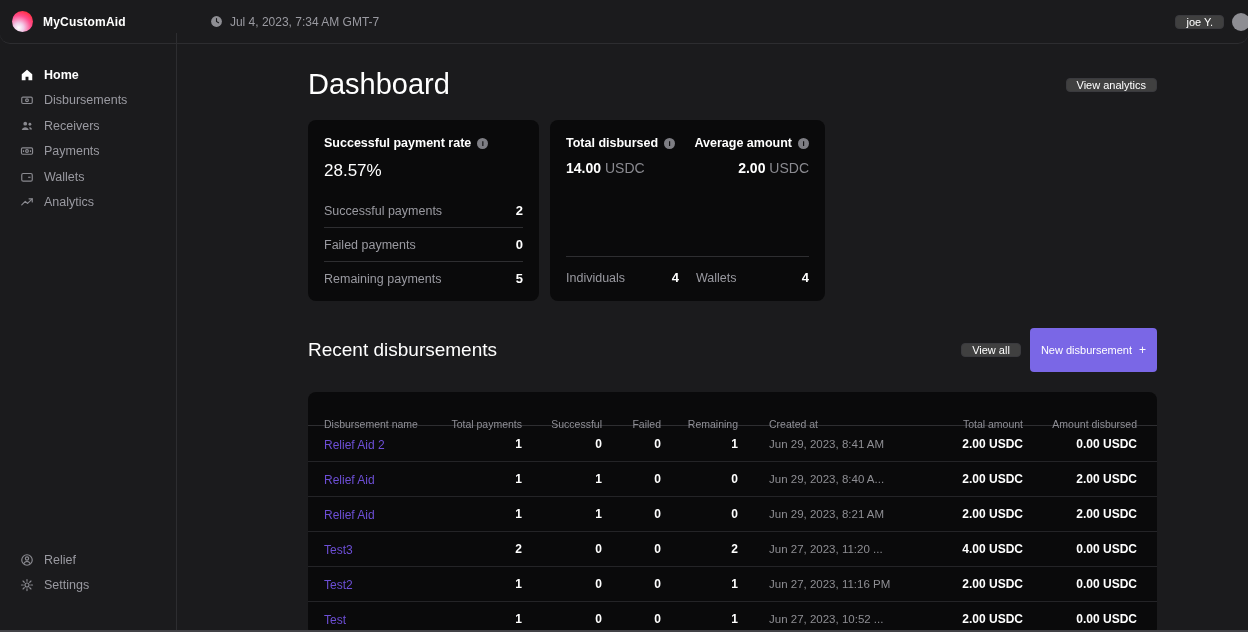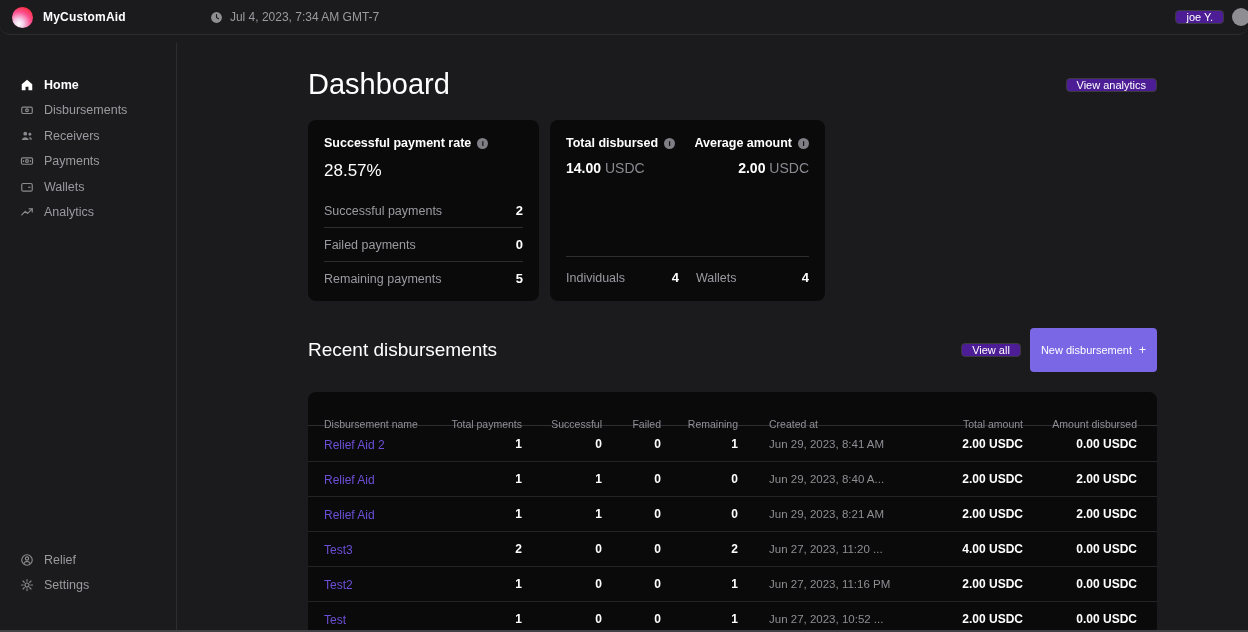--- a/index.html
+++ b/index.html
@@ -8,42 +8,42 @@
     background:#1b1b1d;
     font-family:"Liberation Sans", sans-serif;
     color:#ffffff;
     overflow:hidden;
     position:relative;
   }
   svg { display:block; }
 
   
   .topbar {
-    height:35px; border-bottom:1px solid #2d2d30;
+    height:44px; border-bottom:1px solid #2d2d30;
     display:flex; align-items:center; padding:0 12px;border-radius:10px;
   }
   .logo {
     width:21px; height:21px; border-radius:50%; flex:0 0 auto;
     background:radial-gradient(circle at 32% 80%, #ffffff 0%, #f2cdea 22%, #ff4e8e 55%, #ff2222 92%);
     margin-right:10px;
   }
   .brand { font-size:12px; font-weight:700; letter-spacing:.2px; }
   .topbar-date { display:flex; align-items:center; gap:7px; color:#9a9aa1; font-size:12px; margin-left:84px; }
   .clock-icon { color:#8e8e93; }
   .topbar-right { margin-left:auto; display:flex; align-items:center; gap:8px; }
   .ghost-btn {
-    background:#4c1d95; border:1px solid #3a3a3e; border-radius:4px;
+    background:#404040; border:1px solid #3a3a3e; border-radius:4px;
     color:#ffffff; font-size:11px; padding:0 10px; cursor:pointer;
     font-family:"Liberation Sans", sans-serif; white-space:nowrap;text-align:center;
   }
   .avatar { width:18px; height:18px; border-radius:50%; background:#8e8e93; flex:0 0 auto; margin-right:-14px; }
 
   
   .sidebar {
-    position:absolute; top:43px; left:0; bottom:0; width:177px;
+    position:absolute; top:33px; left:0; bottom:0; width:177px;
     border-right:1px solid #2d2d30;
     display:flex; flex-direction:column; padding:29px 0 34px;
   }
   .nav-item {
     display:flex; align-items:center; gap:10px;
     padding:0 20px; height:25.5px; font-size:12.5px; color:#9a9aa1; cursor:pointer;
   }
   .nav-item .icon { width:14px; height:14px; color:#8a8a90; flex:0 0 auto; }
   .nav-item.active { color:#ffffff; font-weight:700; }
   .nav-item.active .icon { color:#ffffff; }

